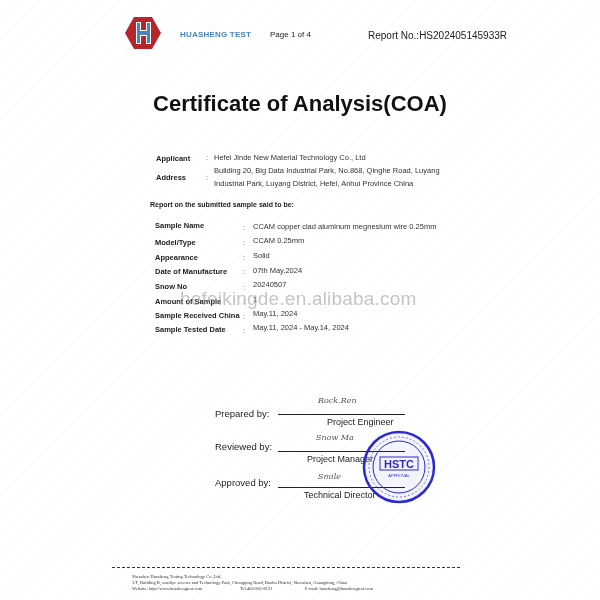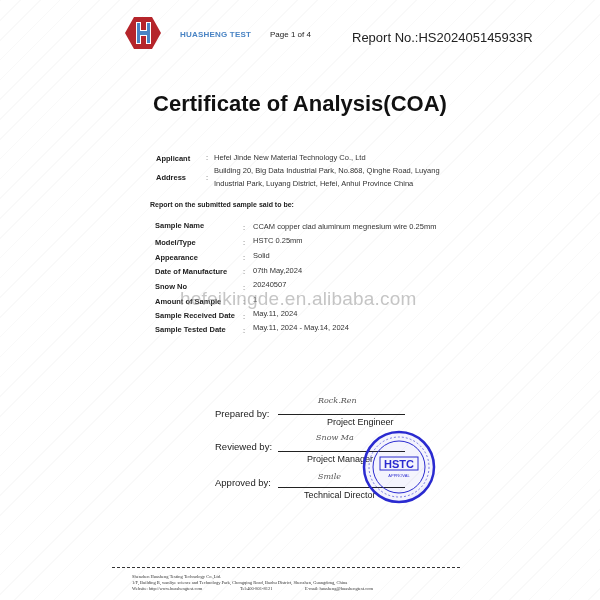--- a/index.html
+++ b/index.html
@@ -10,21 +10,21 @@
   }
   .bg-pattern {
     position:absolute; inset:0;
     background-image: repeating-linear-gradient(135deg, rgba(0,0,0,0.025) 0 1px, transparent 1px 14px);
     pointer-events:none;
   }
   .abs { position:absolute; }
   .logo { left:124px; top:16px; width:38px; height:34px; }
   .brand { left:168px; top:30px; font-size:8px; font-weight:bold; color:#4a84c4; letter-spacing:0.2px;padding-left:12px; }
   .page-no { left:270px; top:30px; font-size:8px; color:#222; }
-  .report-no { left:352px; top:30px; font-size:13px; color:#222; }
+  .report-no { left:368px; top:30px; font-size:10px; color:#222; }
   .title { left:0; width:600px; top:91px; text-align:center; font-size:22px; font-weight:bold; color:#111; }
 
   .label { font-size:7.5px; font-weight:bold; color:#222; }
   .val { font-size:7.5px; color:#333; }
   .colon { font-size:7.5px; color:#555; }
 
   .sub-head { left:150px; top:201px; font-size:7px; font-weight:bold; color:#222; }
 
   .watermark { left:180px; top:288px; font-size:19px; color:rgba(150,150,150,0.55); letter-spacing:0.2px; }
 
@@ -71,39 +71,39 @@
 <div class="abs val" style="left:214px;top:179px;">Industrial Park, Luyang District, Hefei, Anhui Province China</div>
 
 <div class="abs sub-head">Report on the submitted sample said to be:</div>
 
 <div class="abs label" style="left:155px;top:221px;text-align:right;">Sample Name</div>
 <div class="abs colon" style="left:243px;top:223px;">:</div>
 <div class="abs val" style="left:253px;top:222px;">CCAM copper clad aluminum megnesium wire 0.25mm</div>
 
 <div class="abs label" style="left:155px;top:238px;">Model/Type</div>
 <div class="abs colon" style="left:243px;top:238px;">:</div>
-<div class="abs val" style="left:253px;top:236px;">HSTC 0.25mm</div>
+<div class="abs val" style="left:253px;top:236px;">CCAM 0.25mm</div>
 
 <div class="abs label" style="left:155px;top:253px;">Appearance</div>
 <div class="abs colon" style="left:243px;top:253px;">:</div>
 <div class="abs val" style="left:253px;top:251px;">Solid</div>
 
 <div class="abs label" style="left:155px;top:267px;">Date of Manufacture</div>
 <div class="abs colon" style="left:243px;top:267px;">:</div>
 <div class="abs val" style="left:253px;top:266px;">07th May,2024</div>
 
 <div class="abs label" style="left:155px;top:282px;">Snow No</div>
 <div class="abs colon" style="left:243px;top:283px;">:</div>
 <div class="abs val" style="left:253px;top:280px;">20240507</div>
 
 <div class="abs label" style="left:155px;top:297px;">Amount of Sample</div>
 <div class="abs colon" style="left:243px;top:297px;">:</div>
 <div class="abs val" style="left:253px;top:295px;">1</div>
 
-<div class="abs label" style="left:155px;top:311px;">Sample Received Date</div>
+<div class="abs label" style="left:155px;top:311px;">Sample Received China</div>
 <div class="abs colon" style="left:243px;top:312px;">:</div>
 <div class="abs val" style="left:253px;top:309px;">May.11, 2024</div>
 
 <div class="abs label" style="left:155px;top:325px;">Sample Tested Date</div>
 <div class="abs colon" style="left:243px;top:326px;">:</div>
 <div class="abs val" style="left:253px;top:323px;">May.11, 2024 - May.14, 2024</div>
 
 <div class="abs watermark">hefeikingde.en.alibaba.com</div>
 
 <table class="tests">

